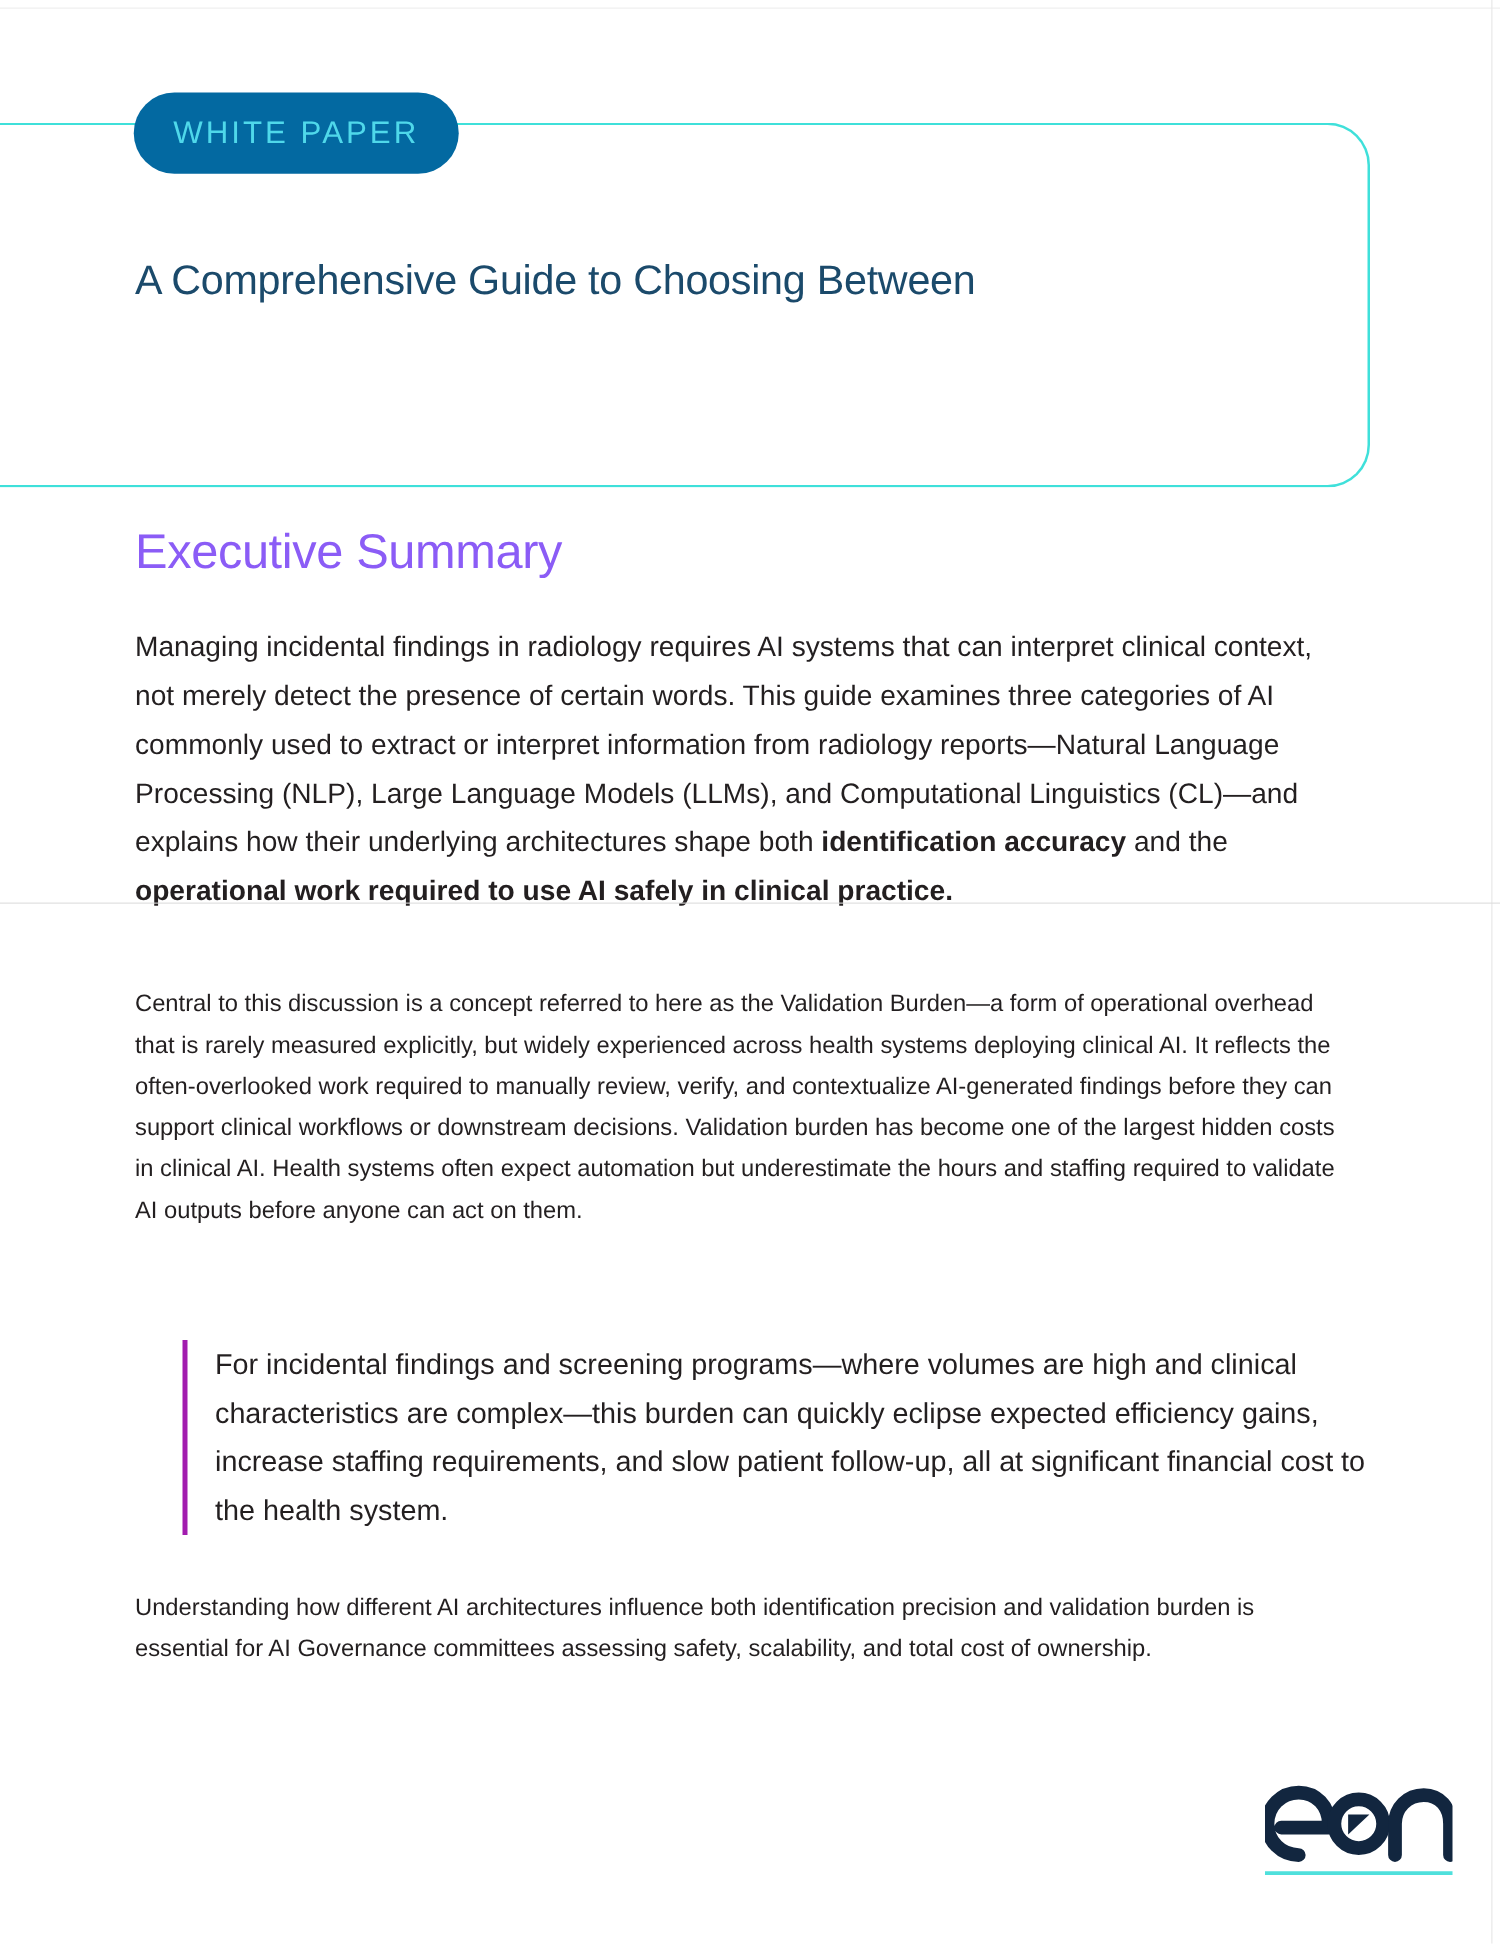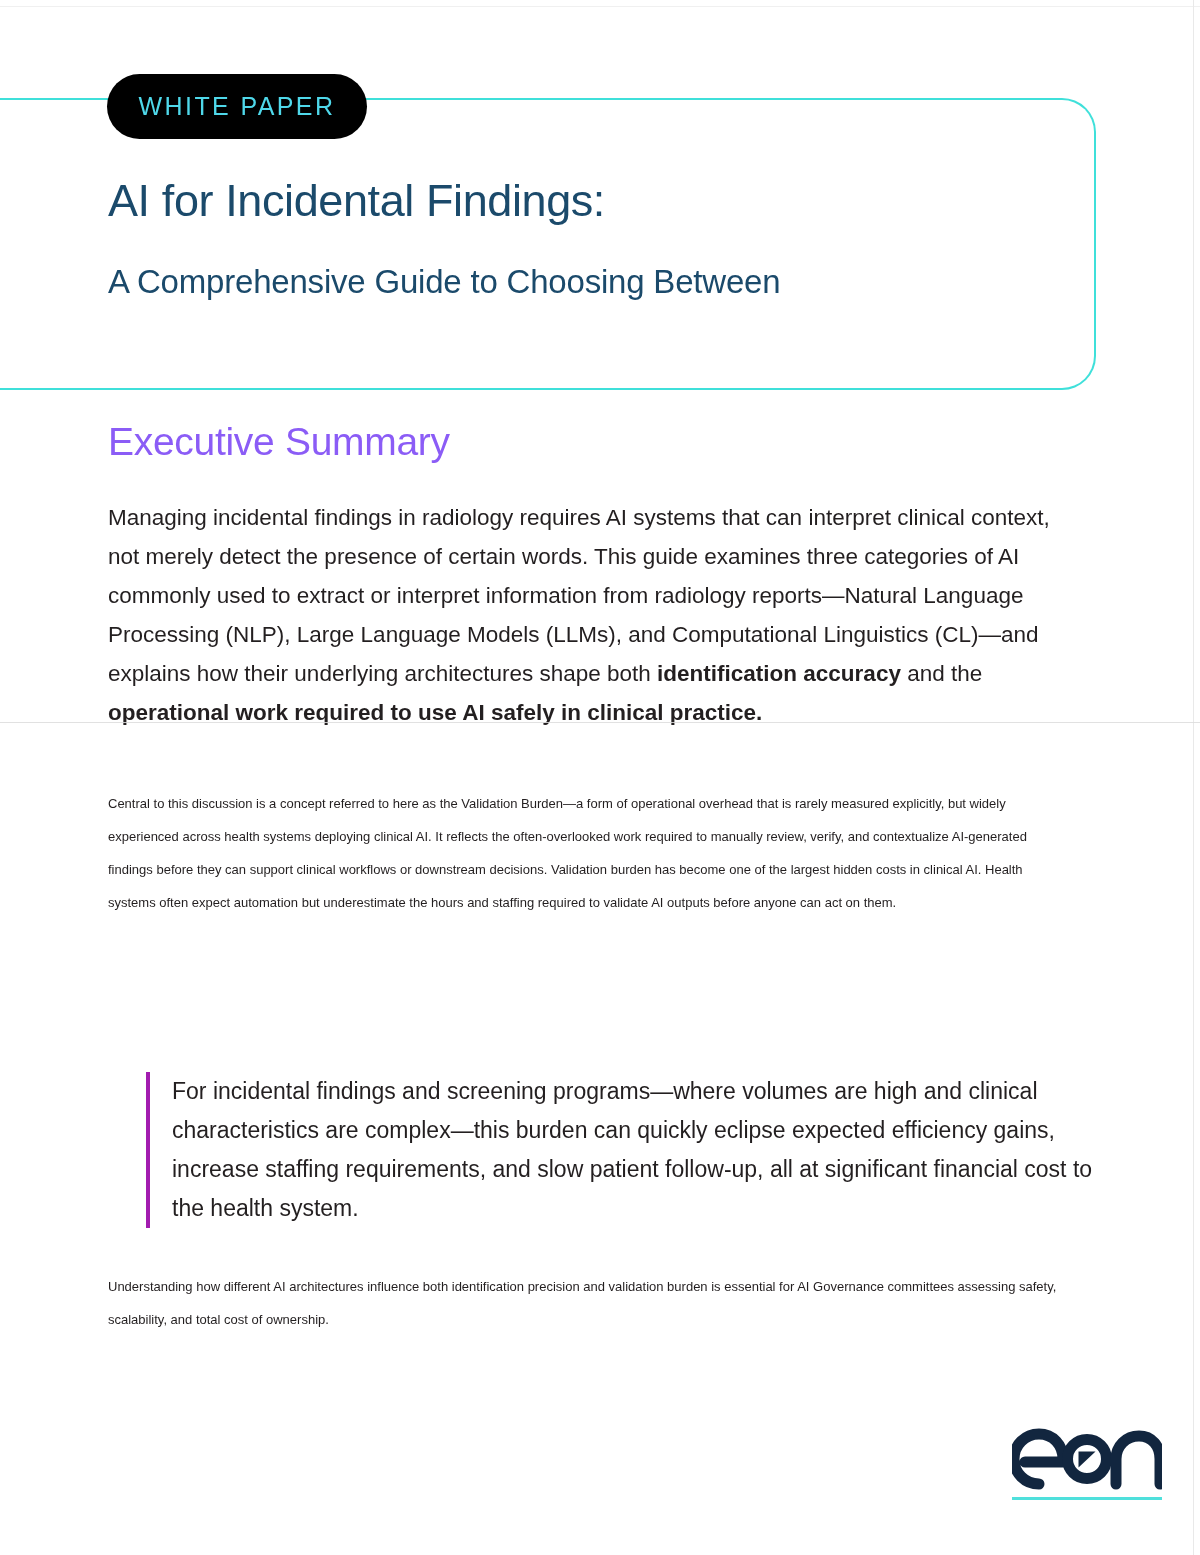--- a/index.html
+++ b/index.html
@@ -53,21 +53,21 @@
     box-sizing: border-box;
   }
 
   
   .badge {
     position: absolute;
     left: 107px;
     top: 74px;
     width: 260px;
     height: 65px;
-    background: #000000;
+    background: #0369a1;
     border-radius: 34px;
     display: flex;
     align-items: center;
     justify-content: center;
   }
   .badge-label {
     color: #4fd8ea;
     font-size: 25px;
     letter-spacing: 2.4px;
     font-weight: 400;
@@ -120,21 +120,21 @@
     line-height: 39px;
     color: #231f20;
     margin: 0;
   }
   .lead-paragraph b { font-weight: 700; }
 
   .body-paragraph {
     position: absolute;
     left: 108px;
     width: 960px;
-    font-size: 13px;
+    font-size: 19px;
     line-height: 33px;
     color: #231f20;
     margin: 0;
   }
   .body-paragraph.p-validation { top: 787px; }
   .body-paragraph.p-closing   { top: 1270px; }
 
   
   .pull-quote {
     position: absolute;
@@ -173,21 +173,20 @@
 <div class="page-edge-top"></div>
 <div class="page-edge-right"></div>
 
 <div class="header-frame"></div>
 
 <div class="badge">
   <span class="badge-label">WHITE PAPER</span>
 </div>
 
 <div class="title-block">
-  <h1 class="title-main">AI for Incidental Findings:</h1>
   <h2 class="title-sub">
     <span class="title-sub-line">A Comprehensive Guide to Choosing Between</span>
   </h2>
 </div>
 
 <h3 class="section-heading">Executive Summary</h3>
 
 <p class="lead-paragraph"><span>Managing incidental findings in radiology requires AI systems that can interpret clinical context, not merely detect the presence of certain words. This guide examines three categories of AI commonly used to extract or interpret information from radiology reports—Natural Language Processing (NLP), Large Language Models (LLMs), and Computational Linguistics (CL)—and explains how their underlying architectures shape both </span><b>identification accuracy</b><span> and the </span><b>operational work required to use AI safely in clinical practice.</b></p>
 
 <div class="page-seam"></div>

